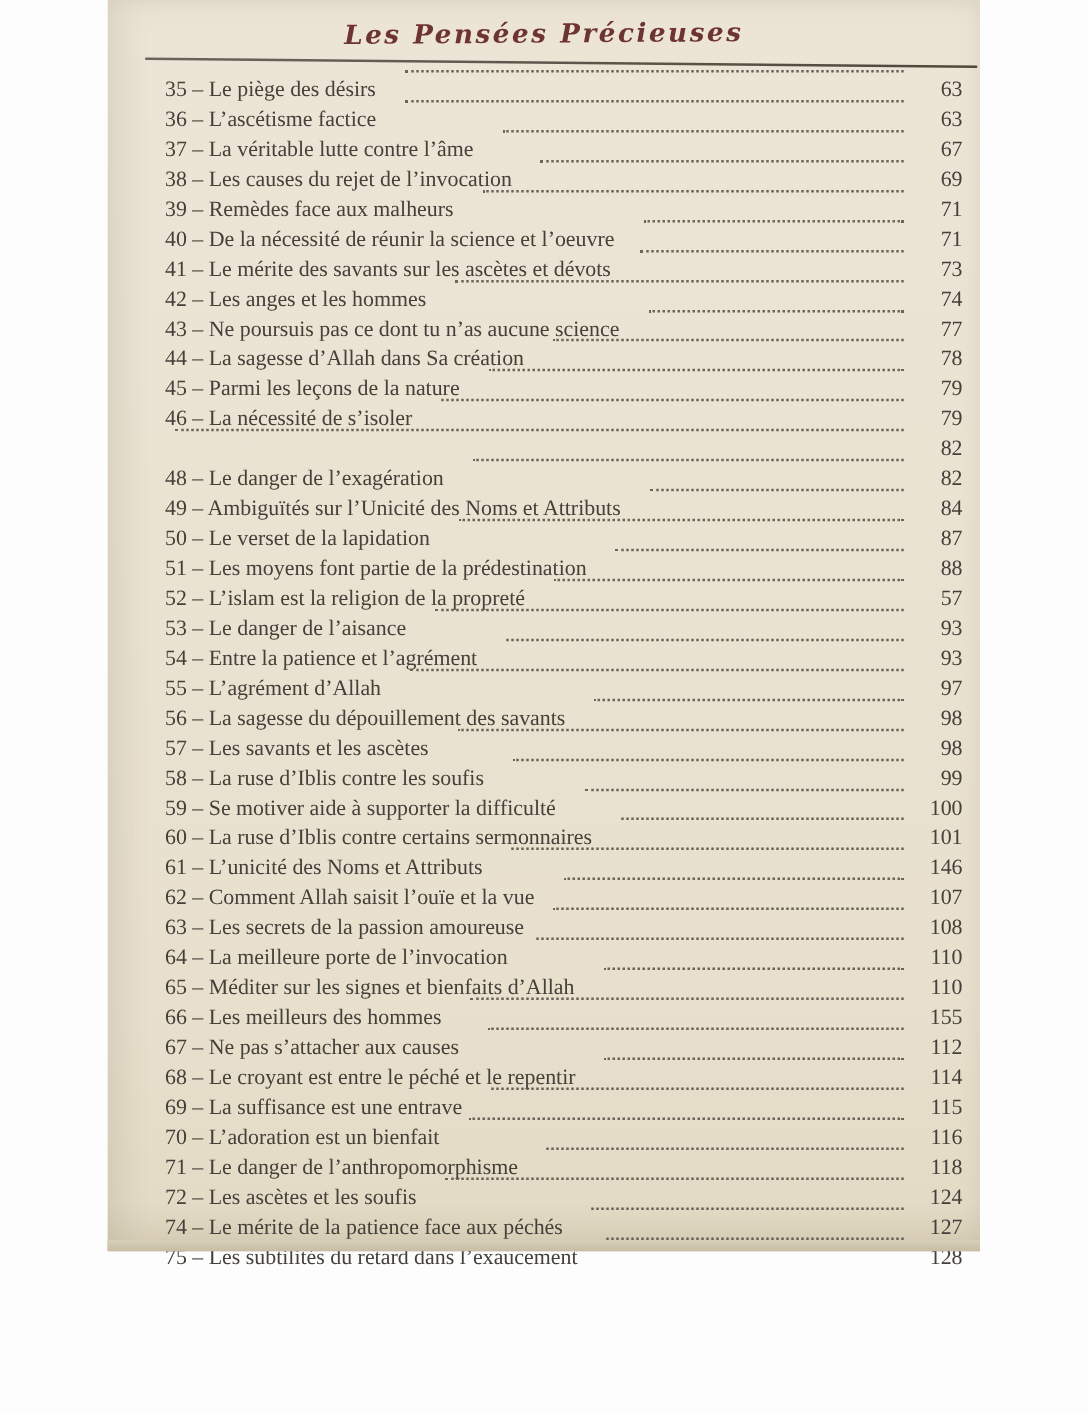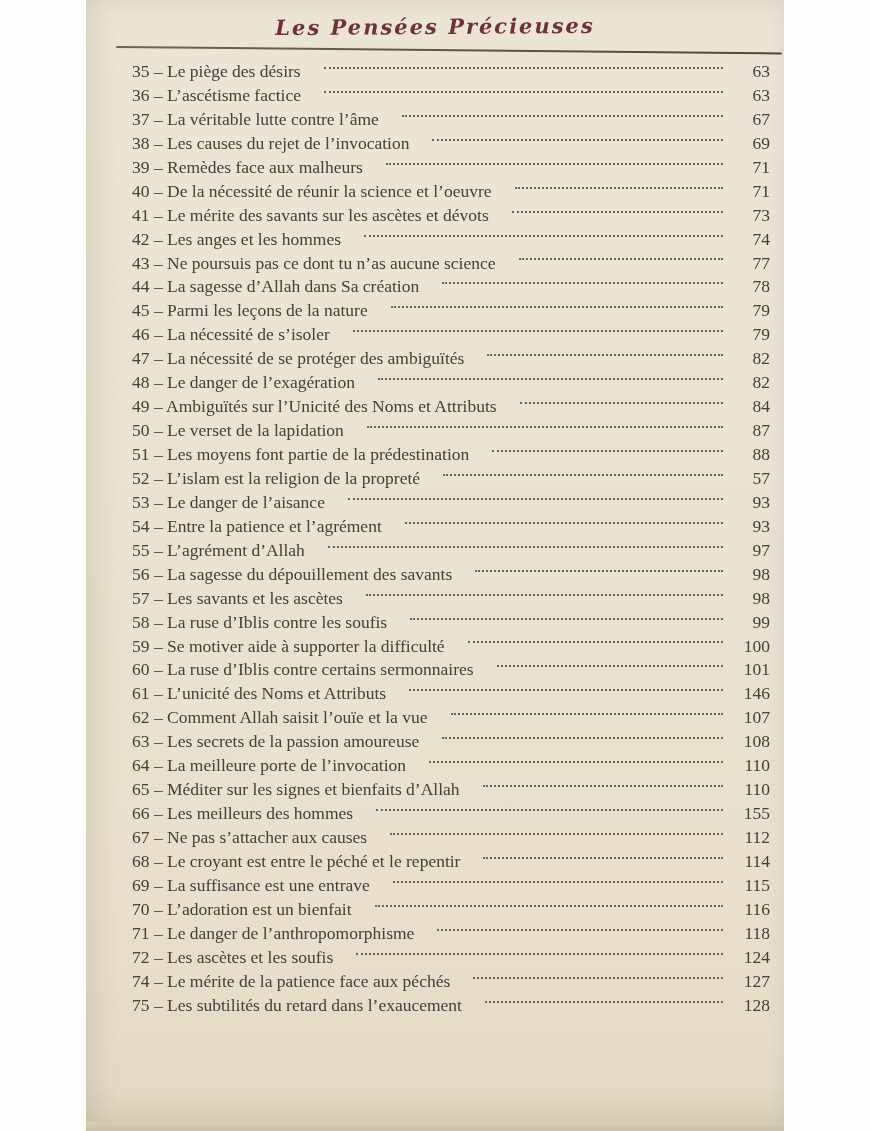--- a/index.html
+++ b/index.html
@@ -14,21 +14,21 @@
     height: 1131px;
     background: #fdfdfd;
     overflow: hidden;
   }
   
   .page {
     position: absolute;
     left: 86px;
     top: 0;
     width: 698px;
-    height: 1131px;
+    height: 1001px;
     background: linear-gradient(180deg, #ece5d6 0%, #eae3d2 40%, #e8e0cd 80%, #e4dbc6 96%, #d6ccb5 100%);
     box-shadow: inset 14px 0 22px rgba(90,80,60,0.10), inset -6px 0 14px rgba(90,80,60,0.05);
   }
   .page-bottom-edge {
     position: absolute;
     left: 0; right: 0; bottom: 0;
     height: 9px;
     background: linear-gradient(180deg, #d8cfba, #c7bda4);
   }
   
@@ -62,21 +62,21 @@
     border-radius: 2px;
   }
   
   .toc {
     padding: 2px 14px 0 46px;
     color: #44403a;
     font-size: 17.5px;
   }
   .row {
     display: flex;
-    align-items: center;
+    align-items: flex-start;
     height: 23.95px;
     line-height: 23.95px;
     white-space: nowrap;
     gap: 15px;
   }
   .row .t {
     flex: 0 0 auto;
   }
   .row .leader {
     flex: 1 1 auto;
@@ -173,21 +173,20 @@
           <span class="t">45 – Parmi les leçons de la nature</span>
           <span class="leader"></span>
           <span class="p">79</span>
         </div>
         <div class="row">
           <span class="t">46 – La nécessité de s’isoler</span>
           <span class="leader"></span>
           <span class="p">79</span>
         </div>
         <div class="row">
-          <span class="t">47 – La nécessité de se protéger des ambiguïtés</span>
           <span class="leader"></span>
           <span class="p">82</span>
         </div>
         <div class="row">
           <span class="t">48 – Le danger de l’exagération</span>
           <span class="leader"></span>
           <span class="p">82</span>
         </div>
         <div class="row">
           <span class="t">49 – Ambiguïtés sur l’Unicité des Noms et Attributs</span>

